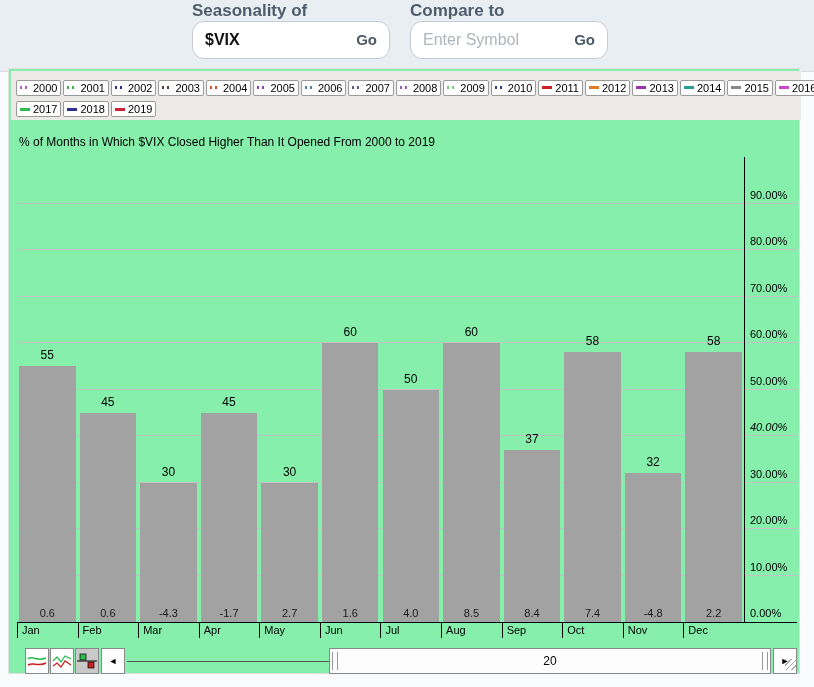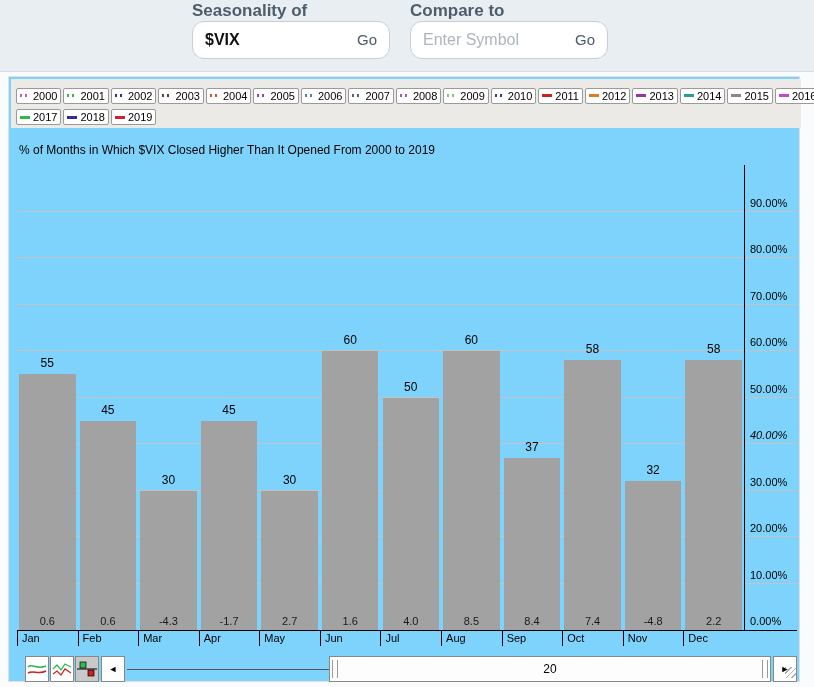--- a/index.html
+++ b/index.html
@@ -5,24 +5,24 @@
   * { margin:0; padding:0; box-sizing:border-box; }
   html,body { width:814px; height:687px; font-family:"Liberation Sans", sans-serif; background:#fafbfc; overflow:hidden; }
 
   
   .header { position:absolute; left:0; top:0; width:814px; height:72px; background:#e9eef2; border-bottom:1px solid #d7dce1; }
   .hdr-label { position:absolute; top:1px; font-size:17px; font-weight:bold; color:#4d5d6c; }
   .sym-box { position:absolute; top:21px; width:198px; height:38px; background:#fff; border:1px solid #c8cdd3; border-radius:12px; }
   .sym-box input { position:absolute; left:0; top:0; width:150px; height:36px; border:none; outline:none; background:transparent; padding-left:12px; font-family:"Liberation Sans",sans-serif; font-size:16px; }
   .sym-box input.bold { font-weight:bold; color:#111; }
   .sym-box input::placeholder { color:#aeb5bc; font-weight:normal; }
-  .go-btn { position:absolute; right:12px; top:9px; font-size:15px; font-weight:normal; color:#4b5a66; cursor:pointer; }
+  .go-btn { position:absolute; right:12px; top:9px; font-size:15px; font-weight:bold; color:#4b5a66; cursor:pointer; }
 
   
-  .panel { position:absolute; left:8px; top:76px; width:792px; height:606px; background:#7dd3fc; border:1px solid #e0e0e0; }
+  .panel { position:absolute; left:8px; top:68px; width:792px; height:606px; background:#86efac; border:1px solid #e0e0e0; }
   .legend { position:absolute; left:2px; top:2px; width:790px; padding:4px 4px 2px 4px; background:#eceae7; }
   .legend-row { white-space:nowrap; }
   .yearbtn { display:inline-flex; align-items:center; margin:1px; padding:1px 3px; font-size:11px; color:#000; background:#fff; border:1px solid #9a9a9a; border-radius:2px; cursor:pointer; }
   .marker { display:inline-block; width:10px; height:3px; margin-right:3px; }
 
   .chart-title { position:absolute; left:10px; top:66px; font-size:12px; color:#000; }
 
   .plot { position:absolute; left:8px; top:88px; width:780px; height:465px; }
   .gridline { position:absolute; left:0; width:780px; height:1px; background:#c3c3c3; z-index:0; }
   .vaxis { position:absolute; left:727px; top:0; width:1px; height:465px; background:#000; z-index:3; }

